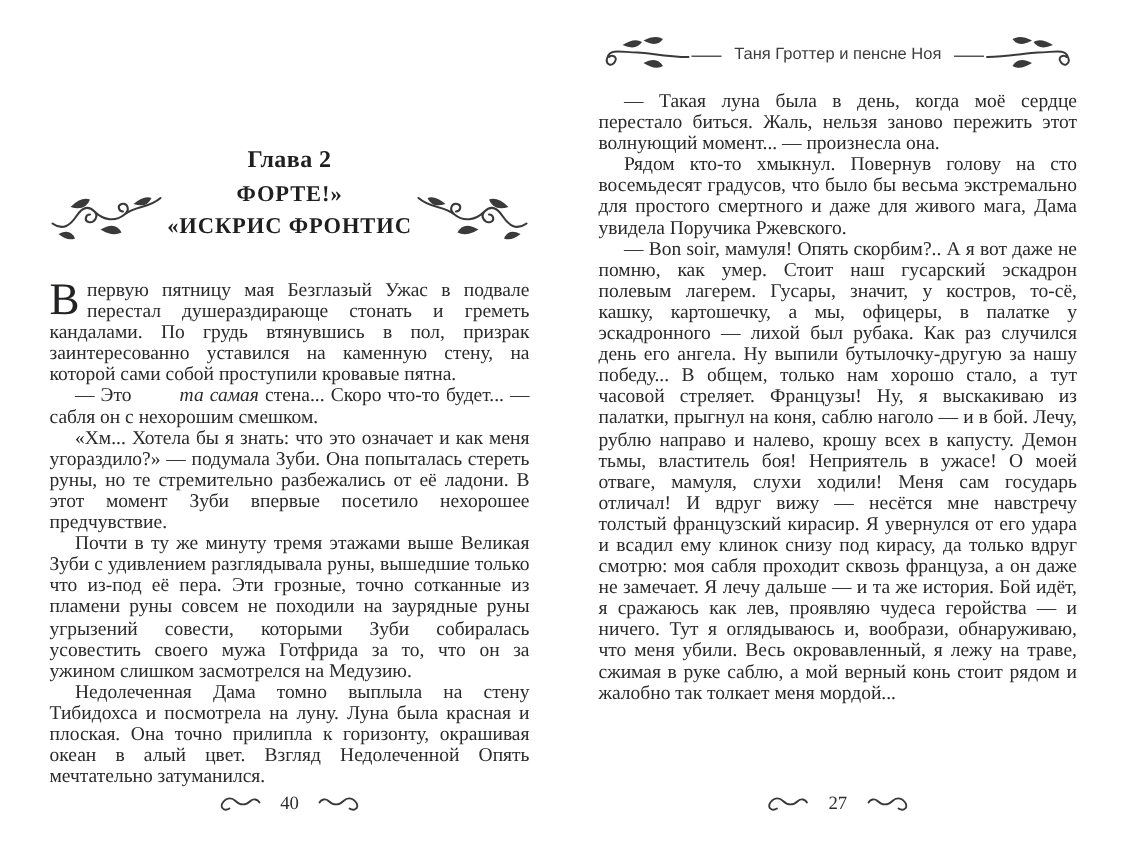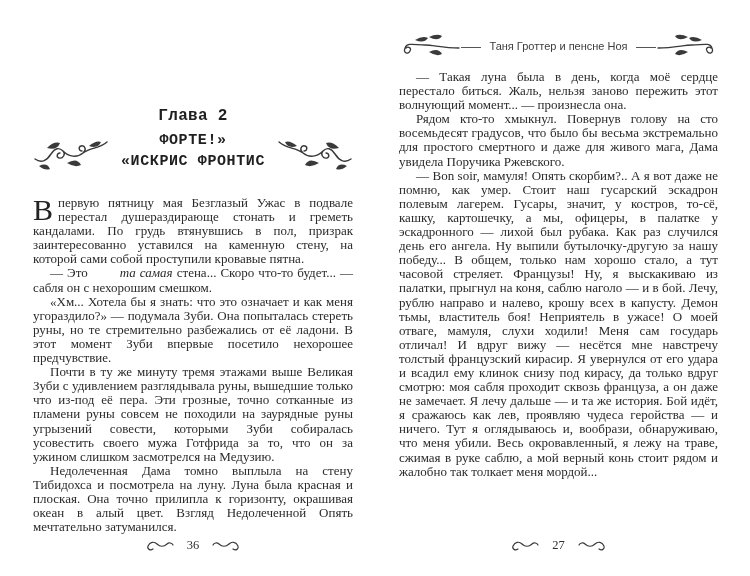--- a/index.html
+++ b/index.html
@@ -4,31 +4,31 @@
 <style>
   html, body { margin: 0; padding: 0; background: #ffffff; }
   .spread {
     position: relative;
     width: 750px;
     height: 576px;
     background: #ffffff;
     overflow: hidden;
     color: #2a2a2c;
   }
-  .page { position: absolute; top: 14px; height: 432px; }
+  .page { position: absolute; top: 4px; height: 432px; }
   .page.left  { left: 33px;  width: 320px; }
   .page.right { left: 399px; width: 319px; }
 
   
   .chapter-head {
     position: relative;
     margin-top: 93px;
     height: 72px;
     text-align: center;
-    font-family: Liberation Mono, monospace;
+    font-family: Liberation Serif, serif;
     font-weight: bold;
     color: #1f1f20;
   }
   .chapter-label { font-size: 16px; line-height: 19px; letter-spacing: .3px; }
   .chapter-title { font-size: 15px; line-height: 21px; letter-spacing: .6px; margin-top: 4px; }
   .flourish { position: absolute; top: 26px; }
   .flourish.fl-left  { left: 0; }
   .flourish.fl-right { right: 0; transform: scaleX(-1); }
 
   
@@ -138,21 +138,21 @@
         <p><span>— Это </span><span class="italic">та самая</span><span> стена... Скоро что-то будет... — сабля он с нехорошим смешком.</span></p>
         <p><span>«Хм... Хотела бы я знать: что это означает и как меня угораздило?» — подумала Зуби. Она попыталась стереть руны, но те стремительно разбежались от её ладони. В этот момент Зуби впервые посетило нехорошее предчувствие.</span></p>
         <p><span>Почти в ту же минуту тремя этажами выше Великая Зуби с удивлением разглядывала руны, вышедшие только что из-под её пера. Эти грозные, точно сотканные из пламени руны совсем не походили на заурядные руны угрызений совести, которыми Зуби собиралась усовестить своего мужа Готфрида за то, что он за ужином слишком засмотрелся на Медузию.</span></p>
         <p><span>Недолеченная Дама томно выплыла на стену Тибидохса и посмотрела на луну. Луна была красная и плоская. Она точно прилипла к горизонту, окрашивая океан в алый цвет. Взгляд Недолеченной Опять мечтательно затуманился.</span></p>
       </div>
 
     <div class="page-footer">
       <svg class="swirl" width="29" height="14" viewBox="0 0 29 14">
           <use href="#swirl"></use>
         </svg>
-      <span>36</span>
+      <span>40</span>
       <svg class="swirl mirror" width="29" height="14" viewBox="0 0 29 14">
           <use href="#swirl"></use>
         </svg>
     </div>
   </section>
 
   <section class="page right">
 
     <div class="running-header">
       <svg class="branch" width="62" height="28" viewBox="0 0 62 28">

